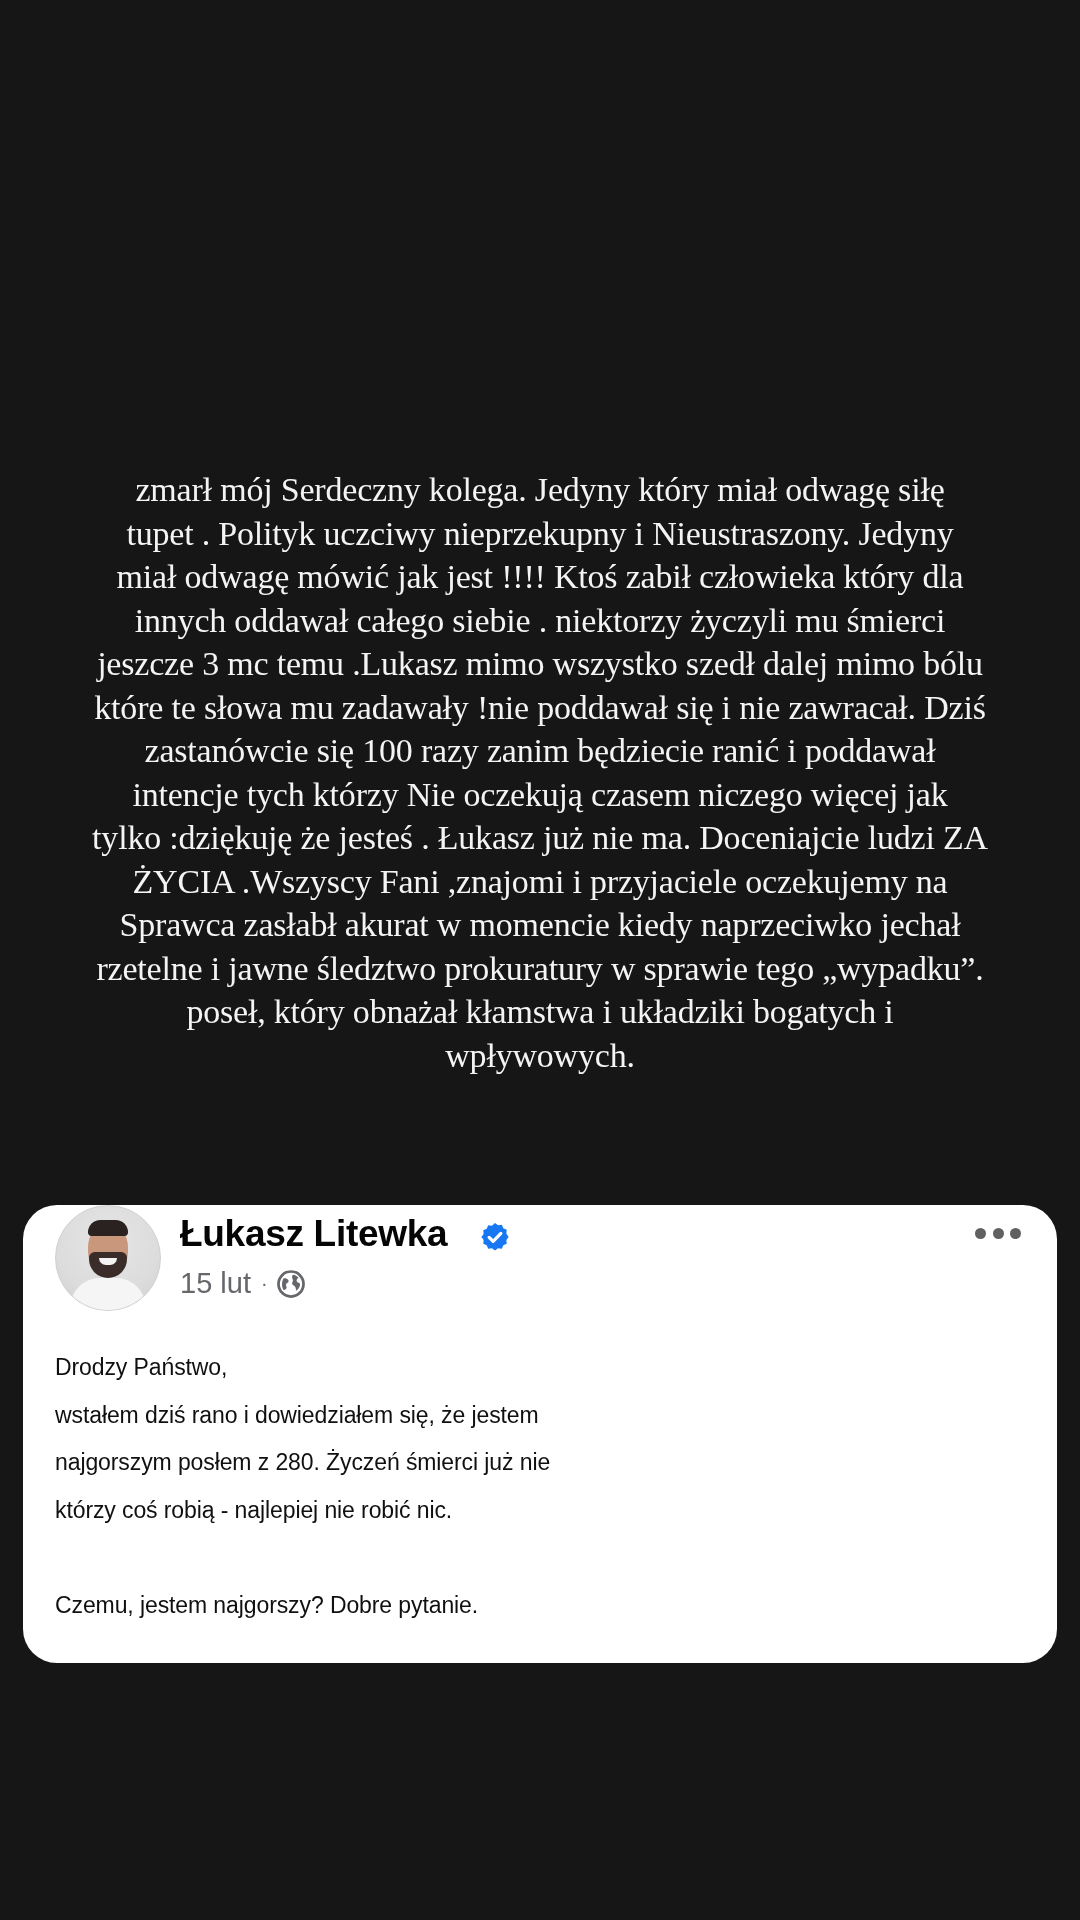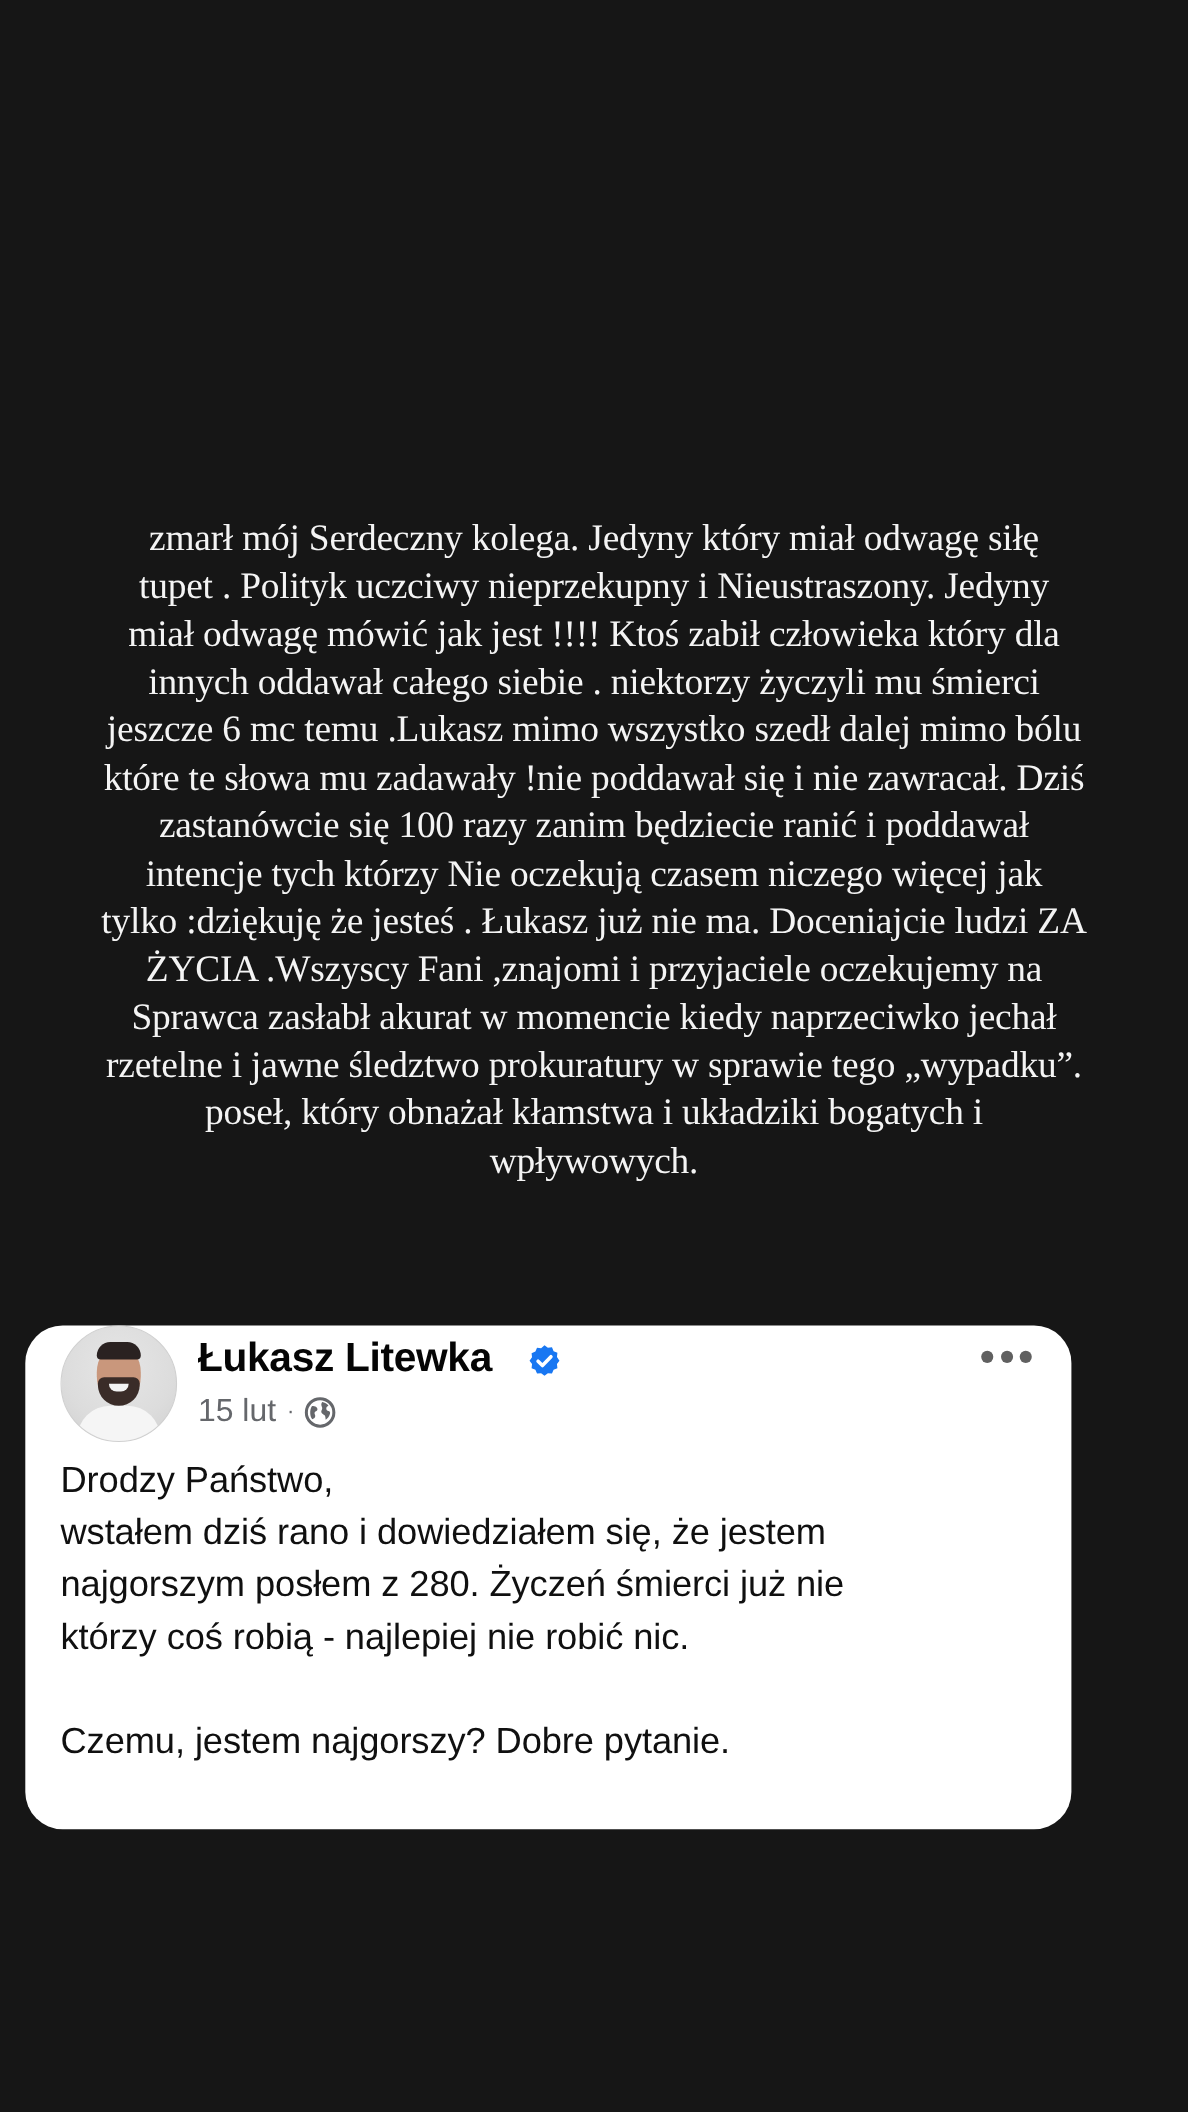--- a/index.html
+++ b/index.html
@@ -27,21 +27,21 @@
       letter-spacing: -0.2px;
     }
     .story-caption .line {
       display: block;
       white-space: nowrap;
     }
     .post-card {
       position: absolute;
       left: 23px;
       top: 1205px;
-      width: 951px;
+      width: 1034px;
       height: 458px;
       background: #ffffff;
       border-radius: 34px;
     }
     .avatar {
       position: absolute;
       left: 32px;
       top: 0px;
       width: 104px;
       height: 104px;
@@ -144,23 +144,23 @@
     }
     .more-button .dot {
       width: 11px;
       height: 11px;
       border-radius: 50%;
       background: #606060;
     }
     .post-body {
       position: absolute;
       left: 32px;
-      top: 116px;
+      top: 139px;
       width: 980px;
-      font-size: 33px;
+      font-size: 23px;
       line-height: 47.5px;
       color: #101010;
       letter-spacing: -0.1px;
     }
     .post-body .line {
       display: block;
       white-space: nowrap;
     }
     .post-body .spacer {
       display: block;
@@ -168,21 +168,21 @@
     }
   </style>
 </head>
 <body>
 
 <div class="story-caption">
   <span class="line">zmarł mój Serdeczny kolega. Jedyny który miał odwagę siłę</span>
   <span class="line">tupet . Polityk  uczciwy nieprzekupny i Nieustraszony. Jedyny</span>
   <span class="line">miał odwagę mówić jak jest !!!! Ktoś zabił człowieka który dla</span>
   <span class="line">innych oddawał całego siebie . niektorzy życzyli  mu śmierci</span>
-  <span class="line">jeszcze 6 mc temu .Lukasz mimo wszystko szedł dalej mimo bólu</span>
+  <span class="line">jeszcze 3 mc temu .Lukasz mimo wszystko szedł dalej mimo bólu</span>
   <span class="line">które te słowa mu zadawały !nie poddawał się i nie zawracał. Dziś</span>
   <span class="line">zastanówcie się 100 razy zanim będziecie  ranić i poddawał</span>
   <span class="line">intencje tych którzy Nie oczekują czasem niczego więcej jak</span>
   <span class="line">tylko :dziękuję że jesteś . Łukasz już nie ma. Doceniajcie ludzi ZA</span>
   <span class="line">ŻYCIA .Wszyscy Fani ,znajomi i przyjaciele oczekujemy na</span>
   <span class="line">Sprawca zasłabł akurat w momencie kiedy naprzeciwko jechał</span>
   <span class="line">rzetelne i jawne śledztwo prokuratury w sprawie tego „wypadku”.</span>
   <span class="line">poseł, który obnażał kłamstwa i układziki bogatych i</span>
   <span class="line">wpływowych.</span>
 </div>

